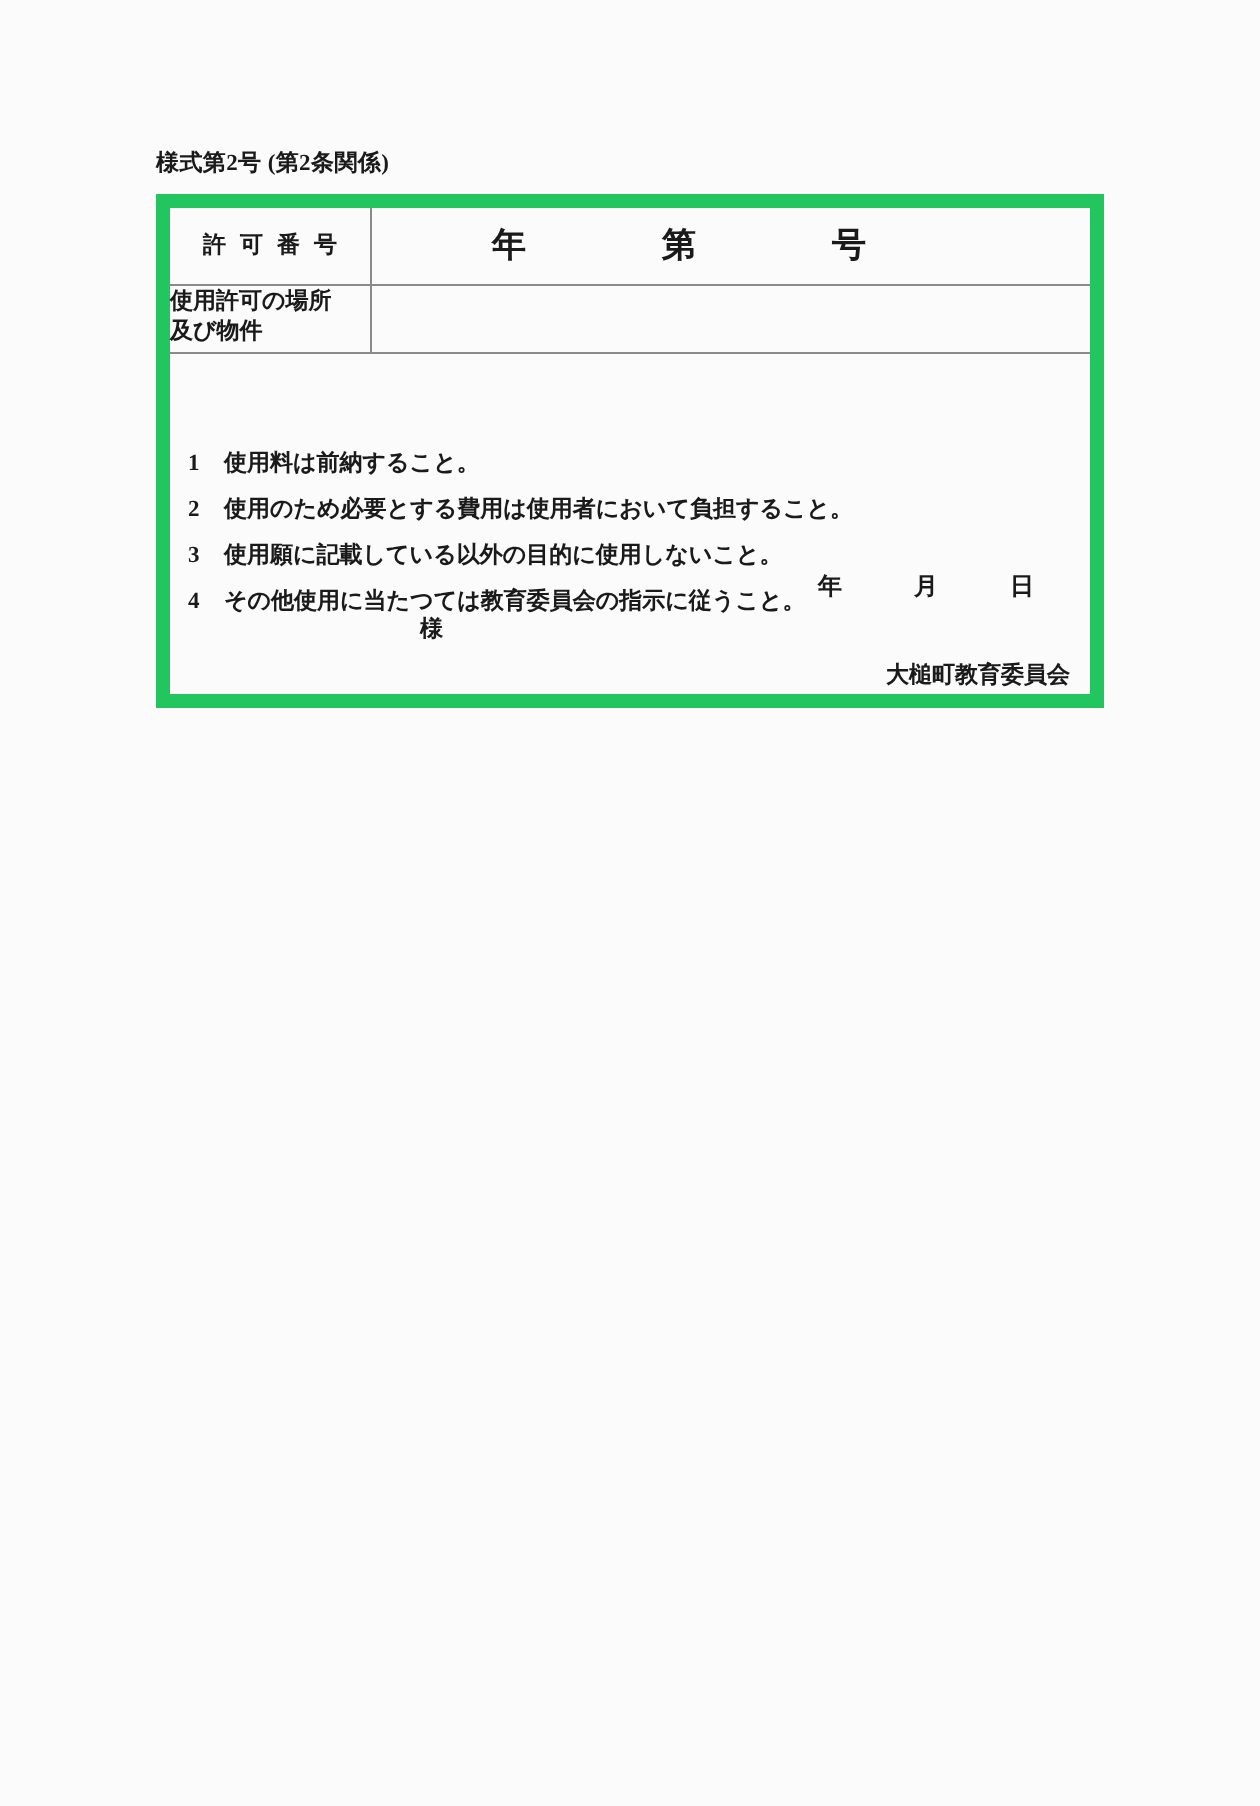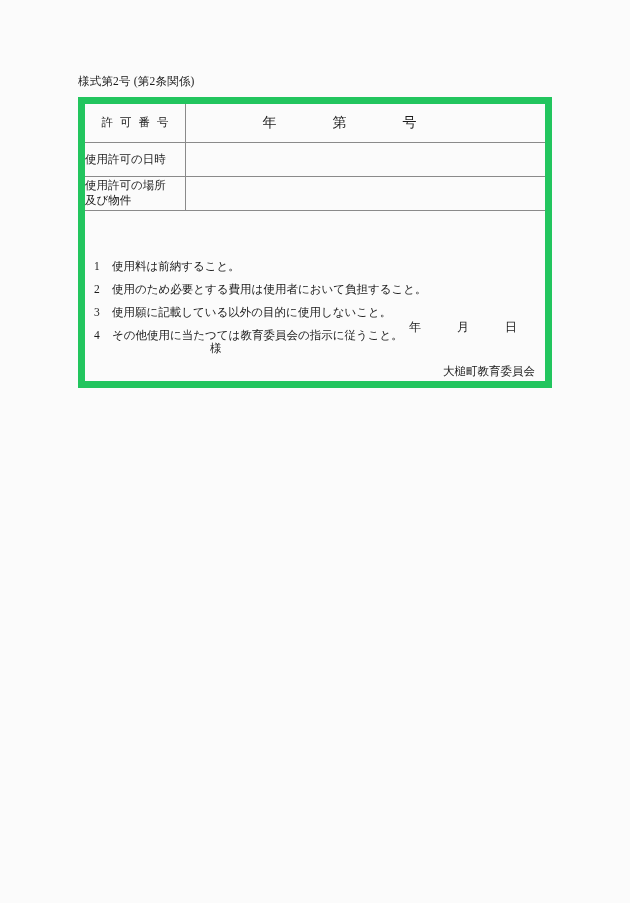--- a/index.html
+++ b/index.html
@@ -17,20 +17,21 @@
     overflow: hidden;
   }
 
   
   .page {
     position: absolute;
     left: 0;
     top: 0;
     width: 630px;
     height: 874px;
+    font-weight: bold;
   }
 
   .form-number {
     position: absolute;
     left: 78px;
     top: 74px;
     font-size: 11.5px;
     letter-spacing: 0.2px;
     white-space: nowrap;
     color: #1a1a1a;
@@ -73,21 +74,21 @@
     text-align: center;
     letter-spacing: 7px;
     text-indent: 7px;
     font-size: 11.5px;
     white-space: nowrap;
   }
   .number-value {
     display: block;
     text-align: center;
     white-space: pre;
-    font-size: 14px;
+    font-size: 17px;
     padding-right: 52px;
   }
 
   
   .r-title { height: 110px; }
   .title-cell {
     position: relative;
     height: 110px;
   }
   .doc-title {
@@ -197,28 +198,20 @@
         <tr class="r-number">
           <td class="col-label">
             <span class="label-spread">許可番号</span>
           </td>
           <td>
             <span class="number-value">年　　　　第　　　　号</span>
           </td>
         </tr>
 
 
-        <tr class="r-datetime">
-          <td class="col-label label-cell">
-            <span class="label-plain">使用許可の日時</span>
-          </td>
-          <td class="value-cell">
-            <span></span>
-          </td>
-        </tr>
 
         <tr class="r-place">
           <td class="col-label label-cell">
             <span class="label-plain">使用許可の場所
 及び物件</span>
           </td>
           <td class="value-cell">
             <span></span>
           </td>
         </tr>

